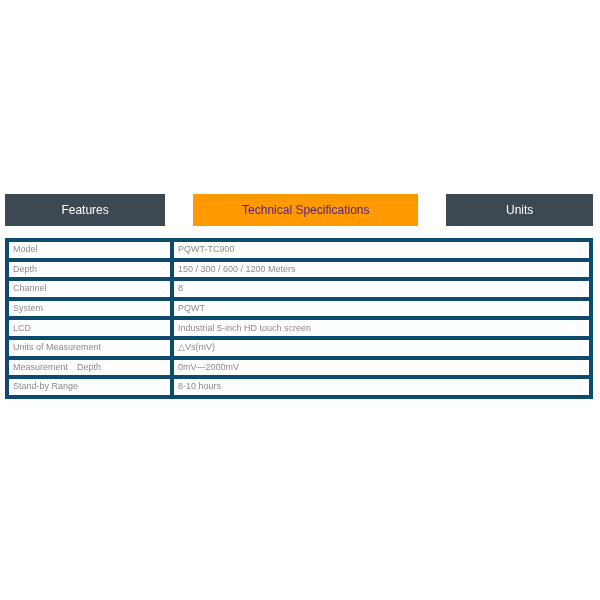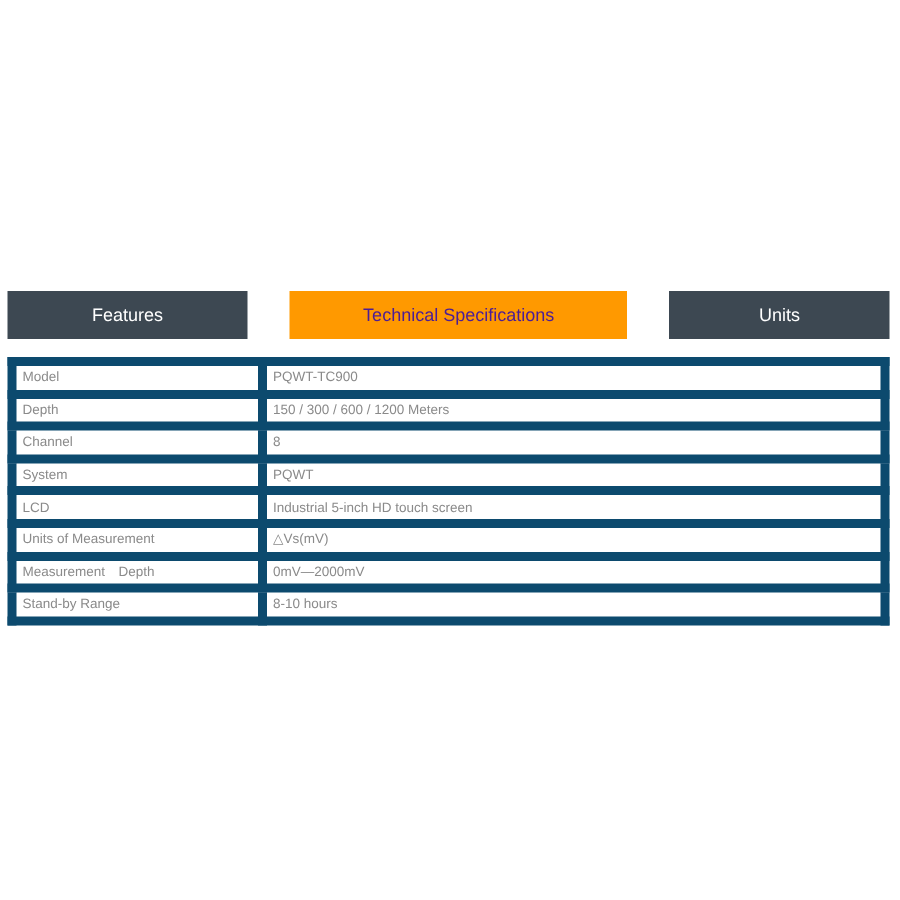--- a/index.html
+++ b/index.html
@@ -48,21 +48,21 @@
       left: 5px;
       top: 238px;
       width: 588px;
       border-collapse: collapse;
       border: 1px solid #5a5a5a;
       border-top: 2px solid #6a6a6a;
     }
     .spec-table td {
       height: 15.6px;
       padding: 0 0 0 4px;
-      border: 6px solid #0c4a6e;
+      border: 4px solid #0c4a6e;
       font-size: 9px;
       color: #8a8a8a;
       line-height: 15px;
       white-space: nowrap;
       vertical-align: middle;
     }
     .spec-table td.label {
       width: 157px;
     }
     .spec-table td.value.small {

